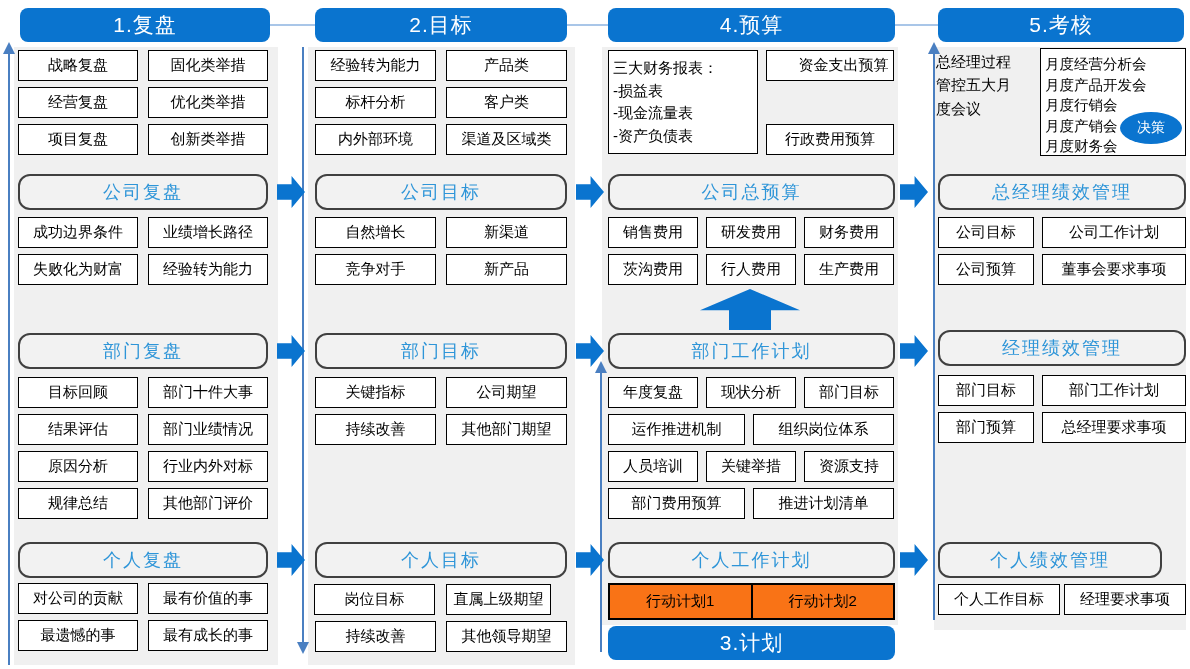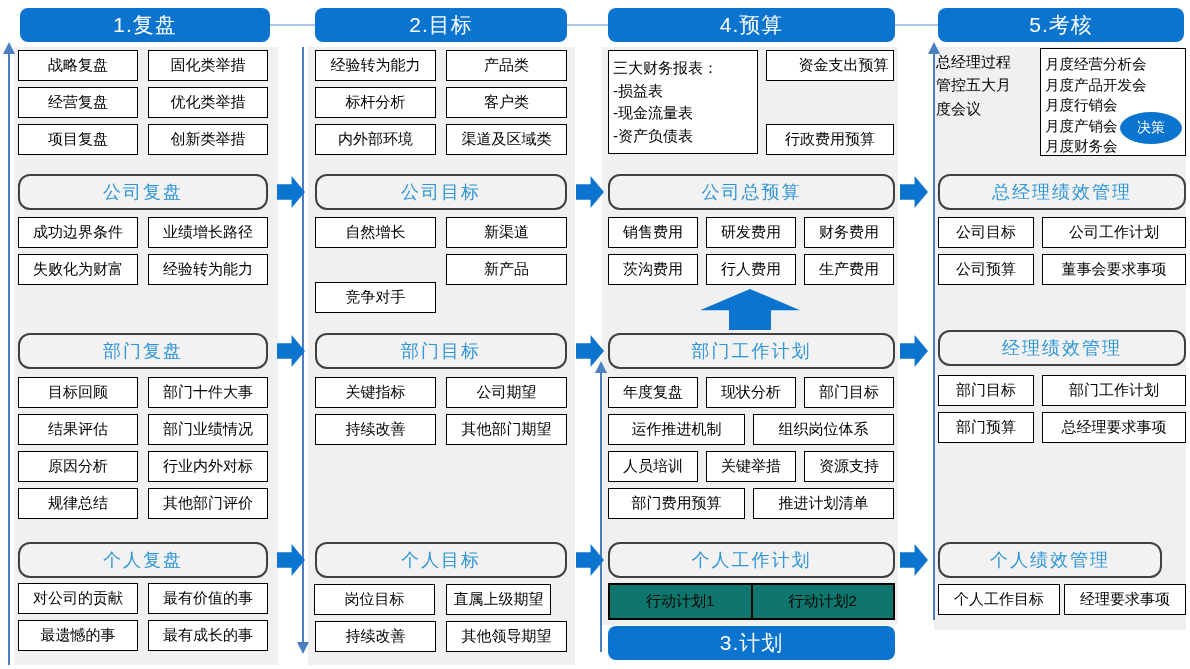--- a/index.html
+++ b/index.html
@@ -24,21 +24,21 @@
           border-right:6px solid transparent;border-bottom:12px solid var(--line);}
   .tri-down{position:absolute;width:0;height:0;border-left:6px solid transparent;
           border-right:6px solid transparent;border-top:12px solid var(--line);}
   .report{position:absolute;background:#fff;border:1px solid #000;box-sizing:border-box;
           font-size:15px;color:#000;padding:6px 4px;line-height:1.5;}
   .meetings{position:absolute;background:#fff;border:1px solid #000;box-sizing:border-box;
           font-size:14.5px;color:#000;padding:5px 4px;line-height:1.42;}
   .note{position:absolute;font-size:15px;color:#000;line-height:1.55;}
   .badge{position:absolute;background:var(--blue);color:#fff;border-radius:50%;
          display:flex;align-items:center;justify-content:center;font-size:14px;}
-  .atable{position:absolute;display:flex;background:#0f766e;border:2px solid #000;box-sizing:border-box;}
+  .atable{position:absolute;display:flex;background:#f97316;border:2px solid #000;box-sizing:border-box;}
   .atable .cell{flex:1;display:flex;align-items:center;justify-content:center;
                 font-size:15px;color:#000;border-right:2px solid #000;}
   .atable .cell:last-child{border-right:none;}
 </style>
 </head>
 <body>
 
 <div class="canvas">
 
   <div class="panel" style="left:14px;top:47px;width:264px;height:618px;"></div>
@@ -97,21 +97,21 @@
   <div class="box" style="left:315px;top:50px;width:121px;">经验转为能力</div>
   <div class="box" style="left:446px;top:50px;width:121px;">产品类</div>
   <div class="box" style="left:315px;top:87px;width:121px;">标杆分析</div>
   <div class="box" style="left:446px;top:87px;width:121px;">客户类</div>
   <div class="box" style="left:315px;top:124px;width:121px;">内外部环境</div>
   <div class="box" style="left:446px;top:124px;width:121px;">渠道及区域类</div>
 
   <div class="sec" style="left:315px;top:174px;width:252px;">公司目标</div>
   <div class="box" style="left:446px;top:217px;width:121px;">新渠道</div>
   <div class="box" style="left:315px;top:217px;width:121px;">自然增长</div>
-  <div class="box" style="left:315px;top:254px;width:121px;margin-top:28px;">竞争对手</div>
+  <div class="box" style="left:315px;top:254px;width:121px;">竞争对手</div>
   <div class="box" style="left:446px;top:254px;width:121px;">新产品</div>
 
   <div class="sec" style="left:315px;top:333px;width:252px;">部门目标</div>
   <div class="box" style="left:315px;top:377px;width:121px;">关键指标</div>
   <div class="box" style="left:446px;top:377px;width:121px;">公司期望</div>
   <div class="box" style="left:315px;top:414px;width:121px;">持续改善</div>
   <div class="box" style="left:446px;top:414px;width:121px;">其他部门期望</div>
 
   <div class="sec" style="left:315px;top:542px;width:252px;">个人目标</div>
   <div class="box" style="left:314px;top:584px;width:121px;">岗位目标</div>

